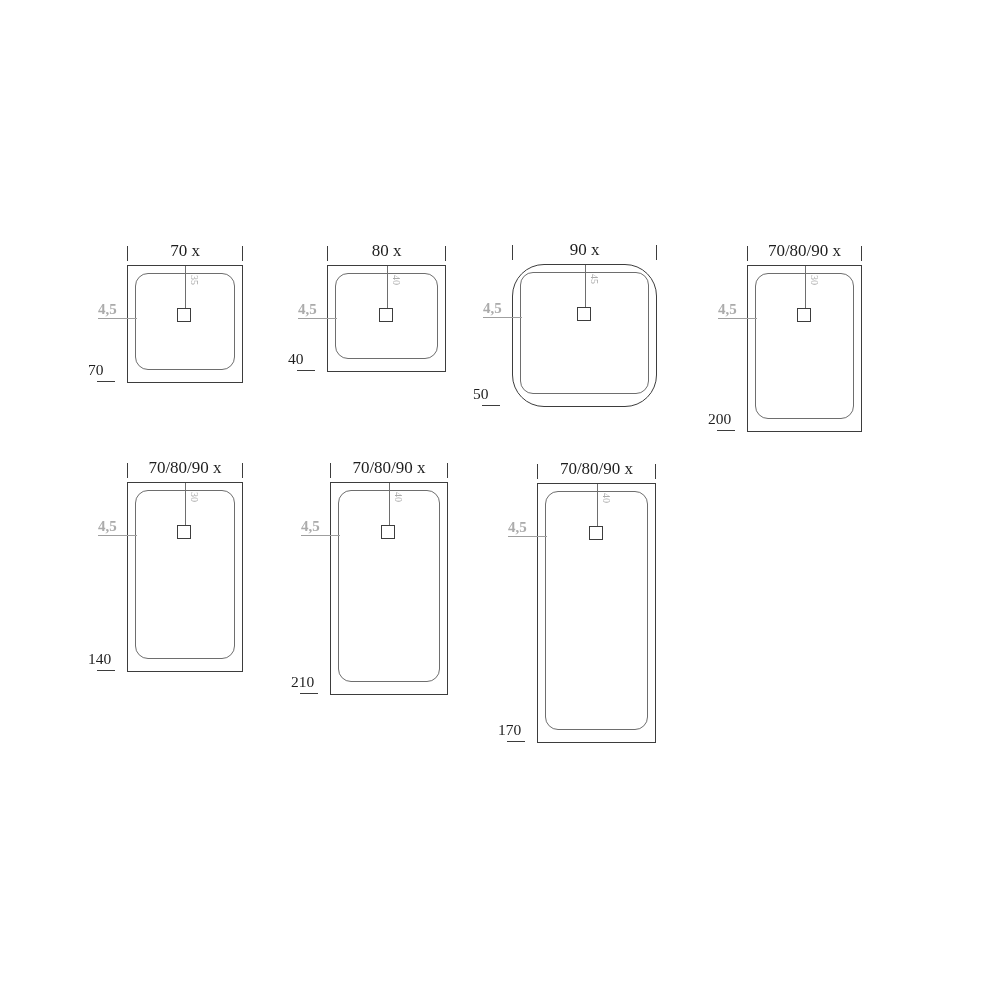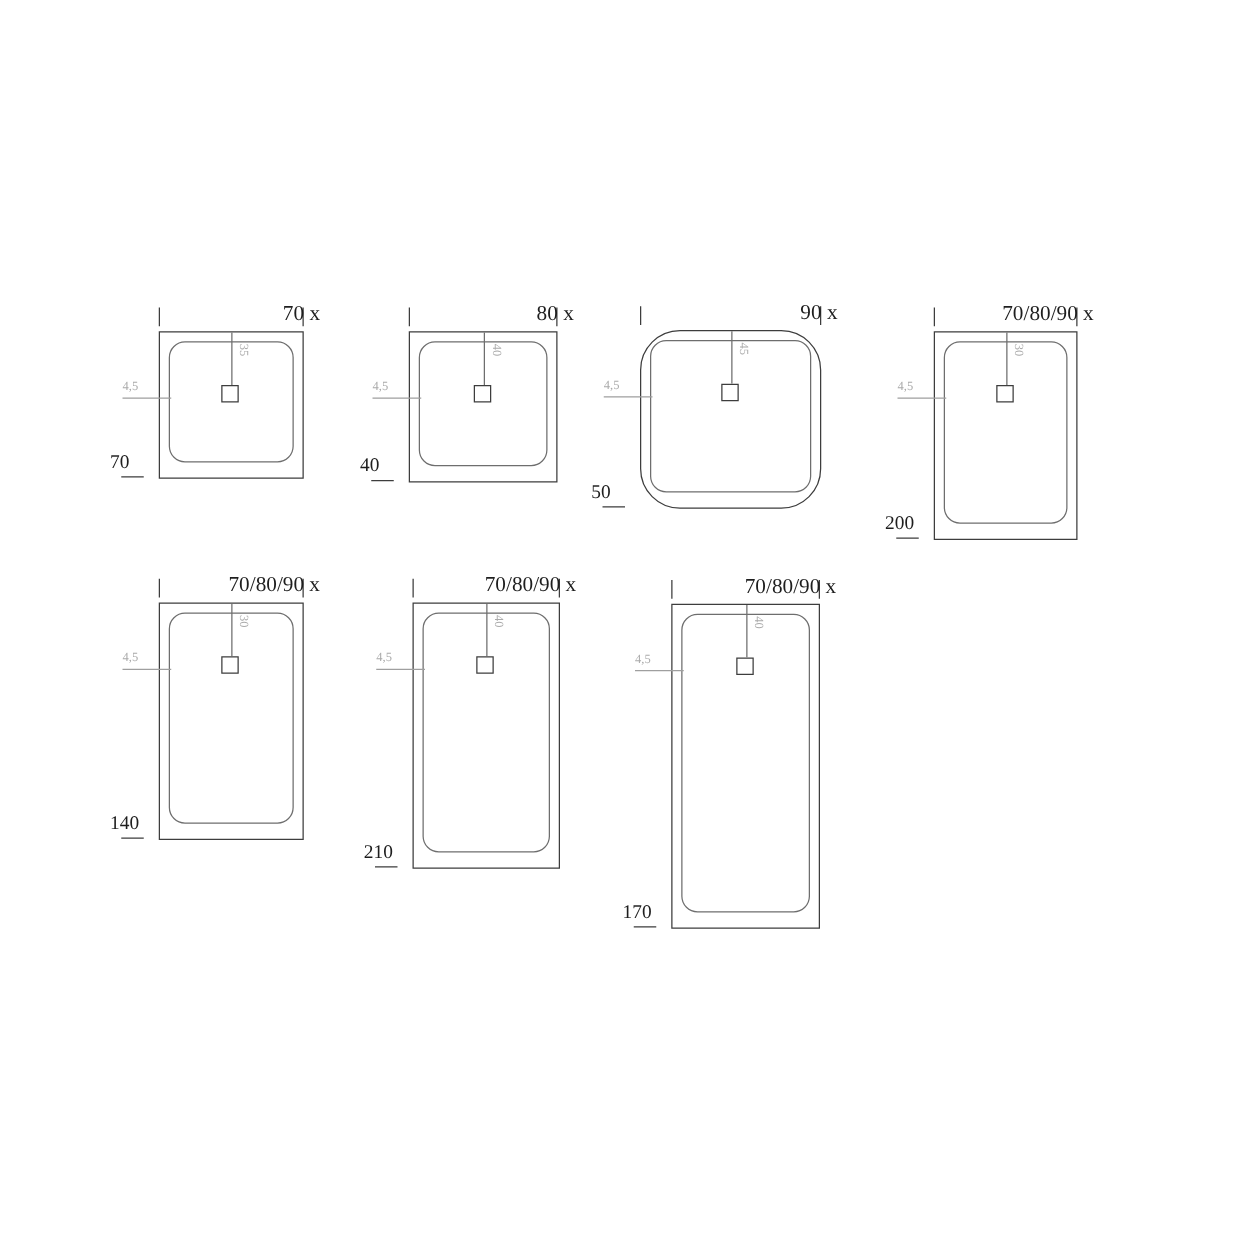--- a/index.html
+++ b/index.html
@@ -17,21 +17,21 @@
     background:#fff;
   }
   .wtick{
     position:absolute;top:-20px;width:1px;height:15px;
     background:var(--line-dark);
   }
   .wtick-l{left:-1px;}
   .wtick-r{right:-1px;}
   .title{
     position:absolute;left:-14px;right:-14px;top:-25px;height:20px;
-    line-height:20px;text-align:right;
+    line-height:20px;text-align:center;
     font-size:17px;color:var(--text-dark);
     white-space:nowrap;
   }
   .inner{
     position:absolute;left:7px;right:7px;top:7px;bottom:12px;
     border:1px solid var(--line-mid);
     border-radius:13px;
   }
   .drain-line{
     position:absolute;left:50%;top:0;width:1px;height:42px;
@@ -48,21 +48,21 @@
     width:12px;height:12px;
     border:1.5px solid var(--line-dark);
     background:#fff;
   }
   .rim-line{
     position:absolute;left:-30px;top:52px;width:39px;height:1px;
     background:var(--line-light);
   }
   .rim-label{
     position:absolute;left:-30px;top:36px;width:26px;height:15px;
-    line-height:15px;font-size:10px;color:var(--text-light);
+    line-height:15px;font-size:15px;color:var(--text-light);font-weight:bold;
   }
   .side-label{
     position:absolute;left:-40px;width:36px;bottom:3px;height:18px;
     line-height:18px;text-align:left;
     font-size:15.5px;color:var(--text-dark);
   }
   .side-tick{
     position:absolute;left:-31px;bottom:0;width:18px;height:1px;
     background:var(--line-dark);
   }
@@ -78,21 +78,21 @@
     <div class="title">70 x</div>
     <div class="inner"></div>
     <div class="drain-line"></div>
     <div class="drain-label">35</div>
     <div class="drain"></div>
     <div class="rim-line"></div>
     <div class="rim-label">4,5</div>
     <div class="side-label">70</div>
     <div class="side-tick"></div>
   </div>
-      <div class="tray" style="left: 327px; top: 265px; width: 119px; height: 121px;">
+      <div class="tray" style="left: 327px; top: 265px; width: 119px; height: 107px;">
     <div class="wtick wtick-l"></div>
     <div class="wtick wtick-r"></div>
     <div class="title">80 x</div>
     <div class="inner"></div>
     <div class="drain-line"></div>
     <div class="drain-label">40</div>
     <div class="drain"></div>
     <div class="rim-line"></div>
     <div class="rim-label">4,5</div>
     <div class="side-label">40</div>

